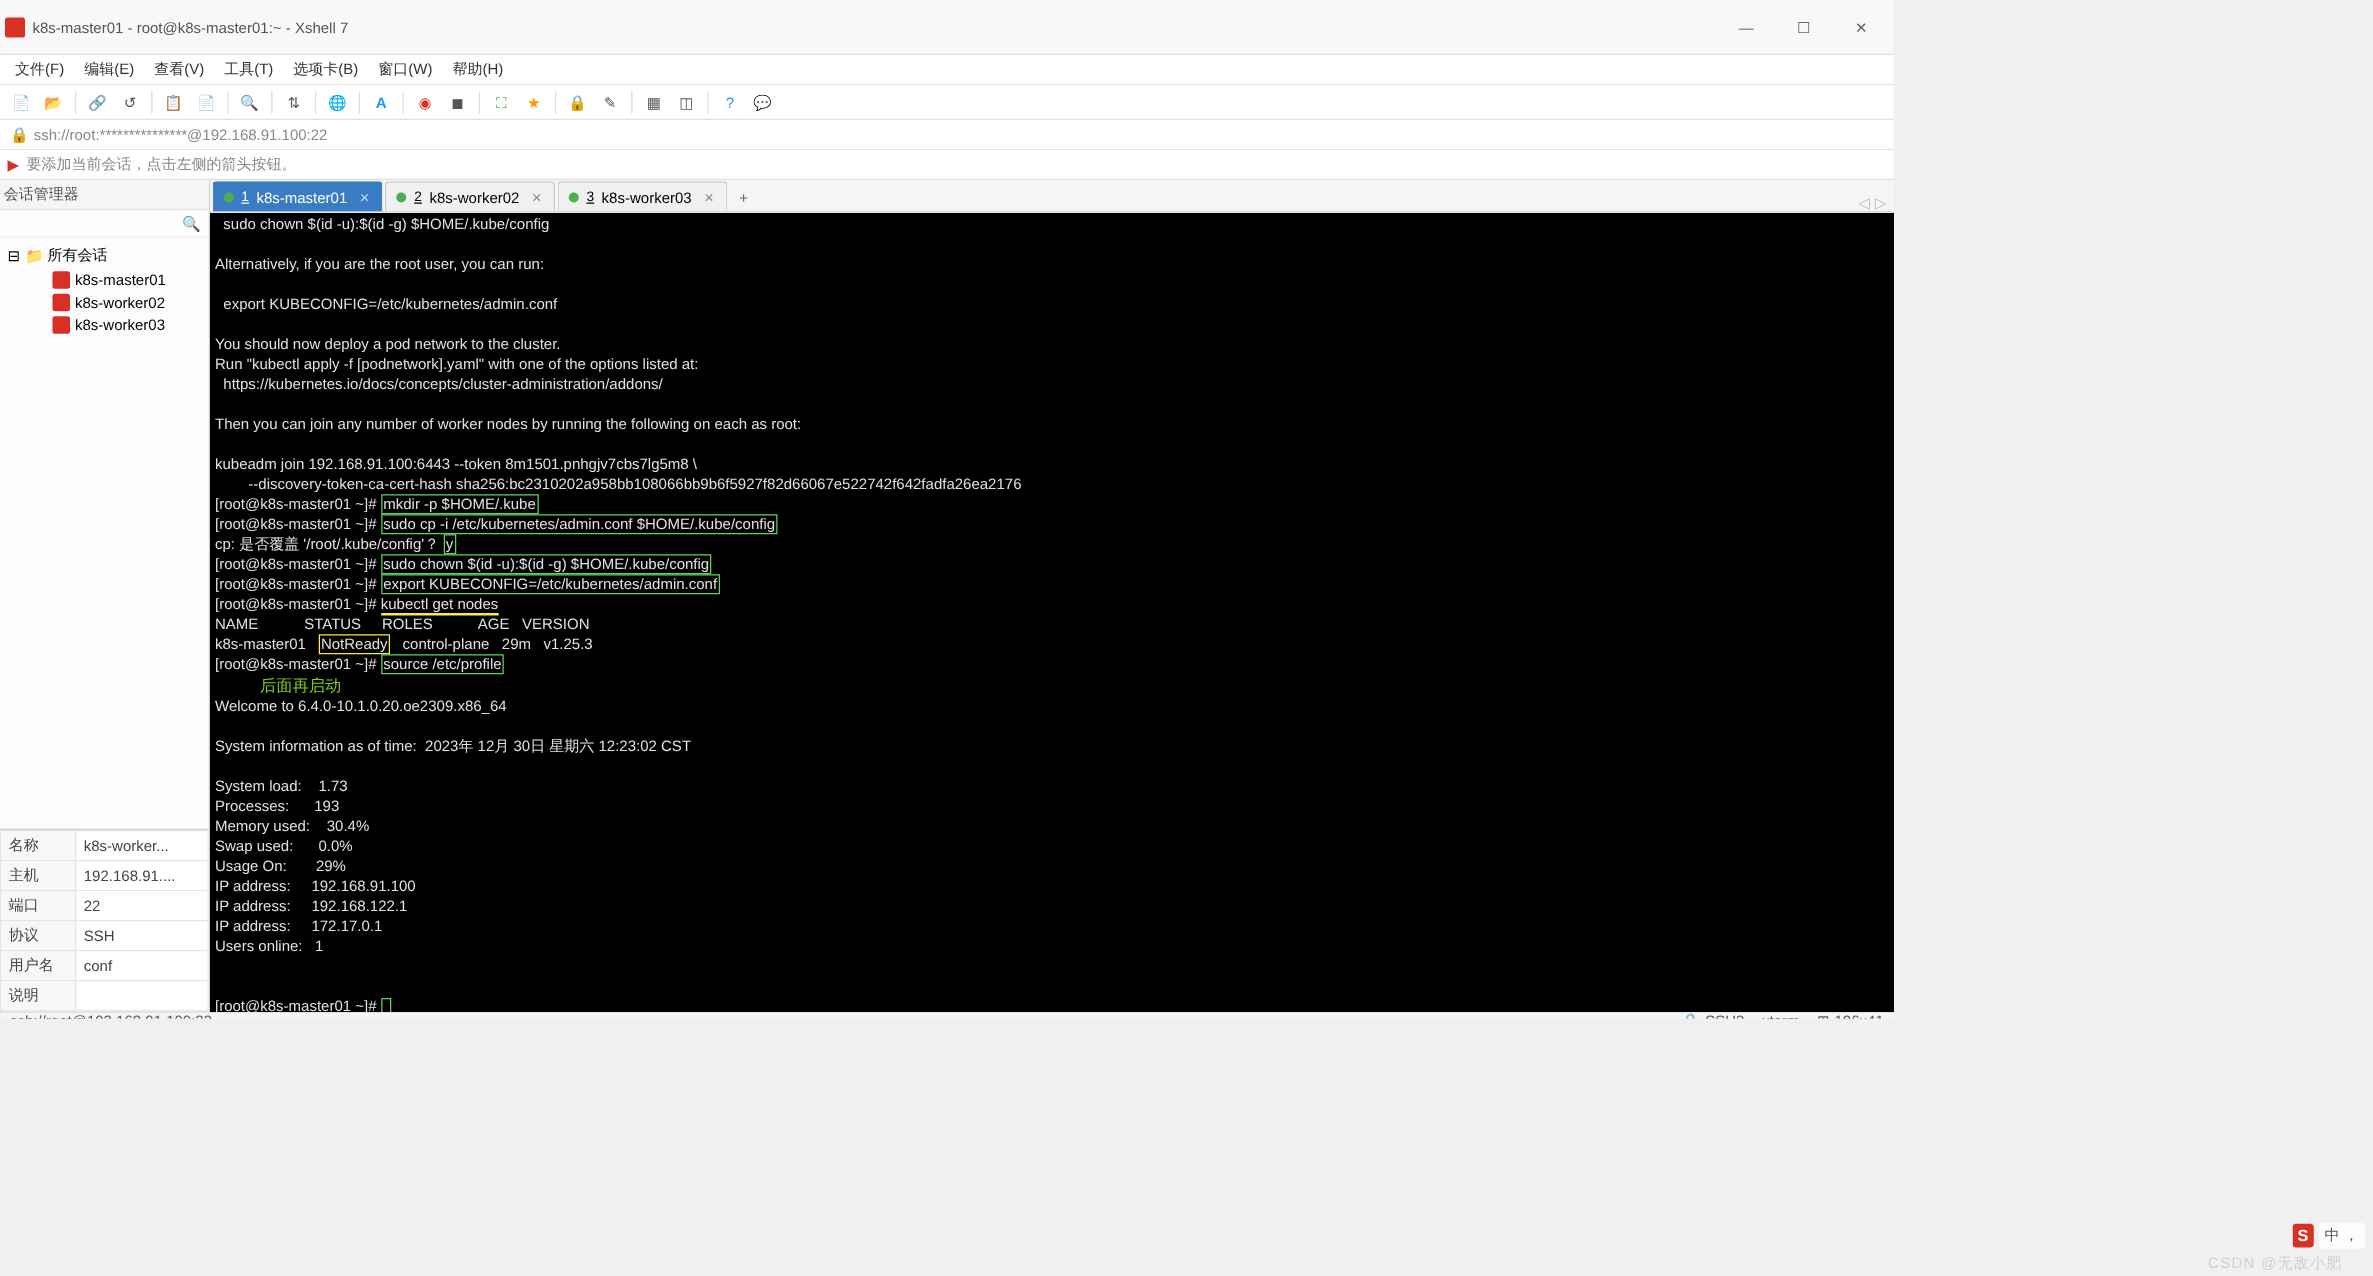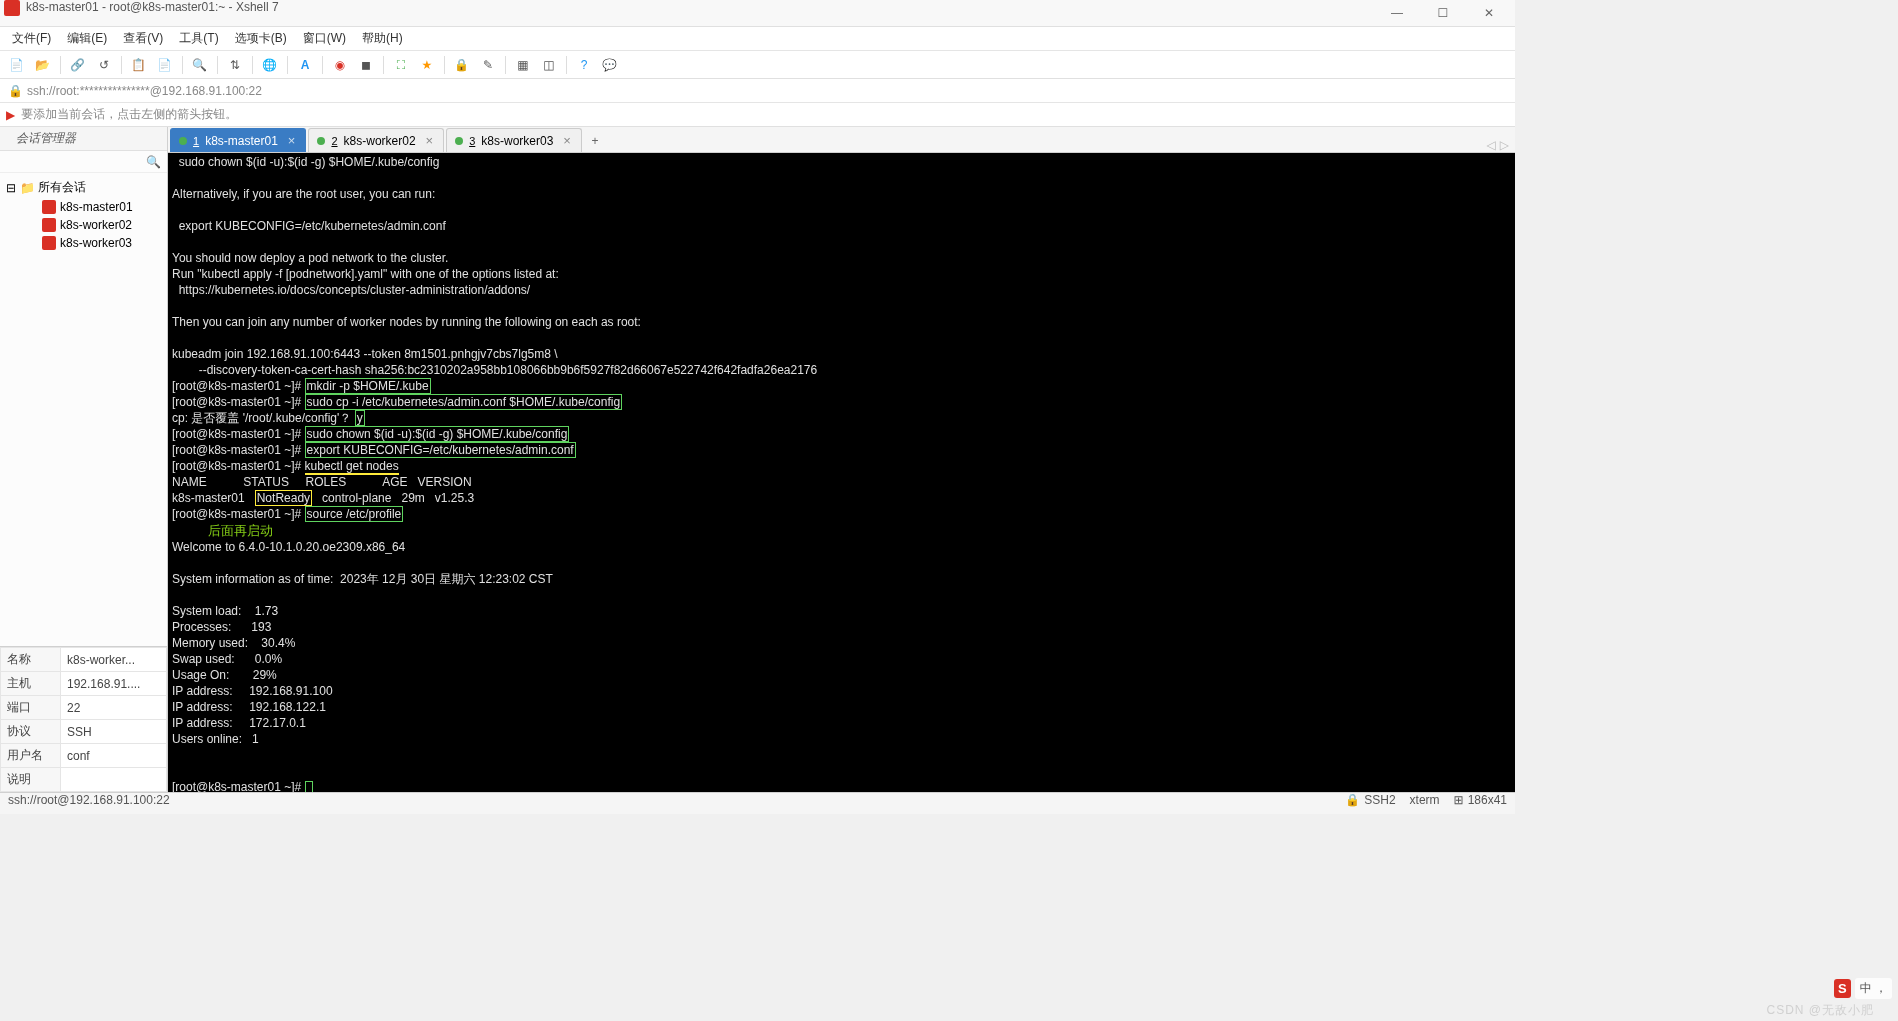--- a/index.html
+++ b/index.html
@@ -1,19 +1,19 @@
 <!DOCTYPE html>
 <html><head>
 <meta charset="utf-8">
 <style>
 * { margin: 0; padding: 0; box-sizing: border-box; font-family: "Microsoft YaHei", "Segoe UI", Tahoma, sans-serif; font-size: 12px; }
 body { background: #f0f0f0; width: 1515px; height: 815px; overflow: hidden; }
 
 
-.titlebar { height: 27px; background: #f8f8f8; border-bottom: 1px solid #e0e0e0; display: flex; align-items: flex-start; padding: 0 4px; }
+.titlebar { height: 44px; background: #f8f8f8; border-bottom: 1px solid #e0e0e0; display: flex; align-items: center; padding: 0 4px; }
 .titlebar-icon { width: 16px; height: 16px; background: #d93025; border-radius: 2px; margin-right: 6px; display: inline-block; }
 .titlebar-text { flex: 1; color: #555; font-size: 12px; }
 .win-controls { display: flex; gap: 2px; }
 .win-btn { width: 44px; height: 26px; display: flex; align-items: center; justify-content: center; color: #666; cursor: pointer; }
 
 
 .menubar { height: 24px; background: #fff; display: flex; align-items: center; padding: 0 6px; gap: 4px; border-bottom: 1px solid #e5e5e5; }
 .menu-item { padding: 2px 6px; color: #333; cursor: pointer; }
 
 
@@ -29,21 +29,21 @@
 .addrbar { height: 24px; background: #fff; display: flex; align-items: center; padding: 0 8px; border-bottom: 1px solid #e5e5e5; color: #888; }
 .addrbar .lock { color: #ffa000; margin-right: 4px; }
 
 
 .hintbar { height: 24px; background: #fff; display: flex; align-items: center; padding: 0 6px; border-bottom: 1px solid #e0e0e0; color: #888; }
 .hintbar .flag { color: #d93025; margin-right: 6px; }
 
 
 .main { display: flex; height: calc(100% - 28px - 24px - 28px - 24px - 24px - 22px); }
 .sidebar { width: 168px; background: #fcfcfc; border-right: 1px solid #d0d0d0; display: flex; flex-direction: column; }
-.sidebar-title { height: 24px; background: #f5f5f5; border-bottom: 1px solid #e0e0e0; padding: 0 16px; display: flex; align-items: center; color: #555; font-style: italic; }
+.sidebar-title { height: 24px; background: #f5f5f5; border-bottom: 1px solid #e0e0e0; padding: 0 3px; display: flex; align-items: center; color: #555; }
 .sidebar-search { height: 22px; display: flex; align-items: center; justify-content: flex-end; padding: 0 6px; border-bottom: 1px solid #eee; }
 .tree { flex: 1; padding: 4px 2px; overflow: auto; }
 .tree-node { display: flex; align-items: center; padding: 2px 4px; gap: 4px; cursor: pointer; }
 .tree-indent { display: inline-block; width: 14px; }
 .folder-ico { color: #f7b500; width: 14px; }
 .sess-ico { width: 14px; height: 14px; background: #d93025; border-radius: 2px; display: inline-block; flex-shrink: 0; }
 
 .props { border-top: 1px solid #d0d0d0; }
 .props table { width: 100%; border-collapse: collapse; }
 .props td { border: 1px solid #e5e5e5; padding: 3px 6px; color: #444; background: #fff; }

